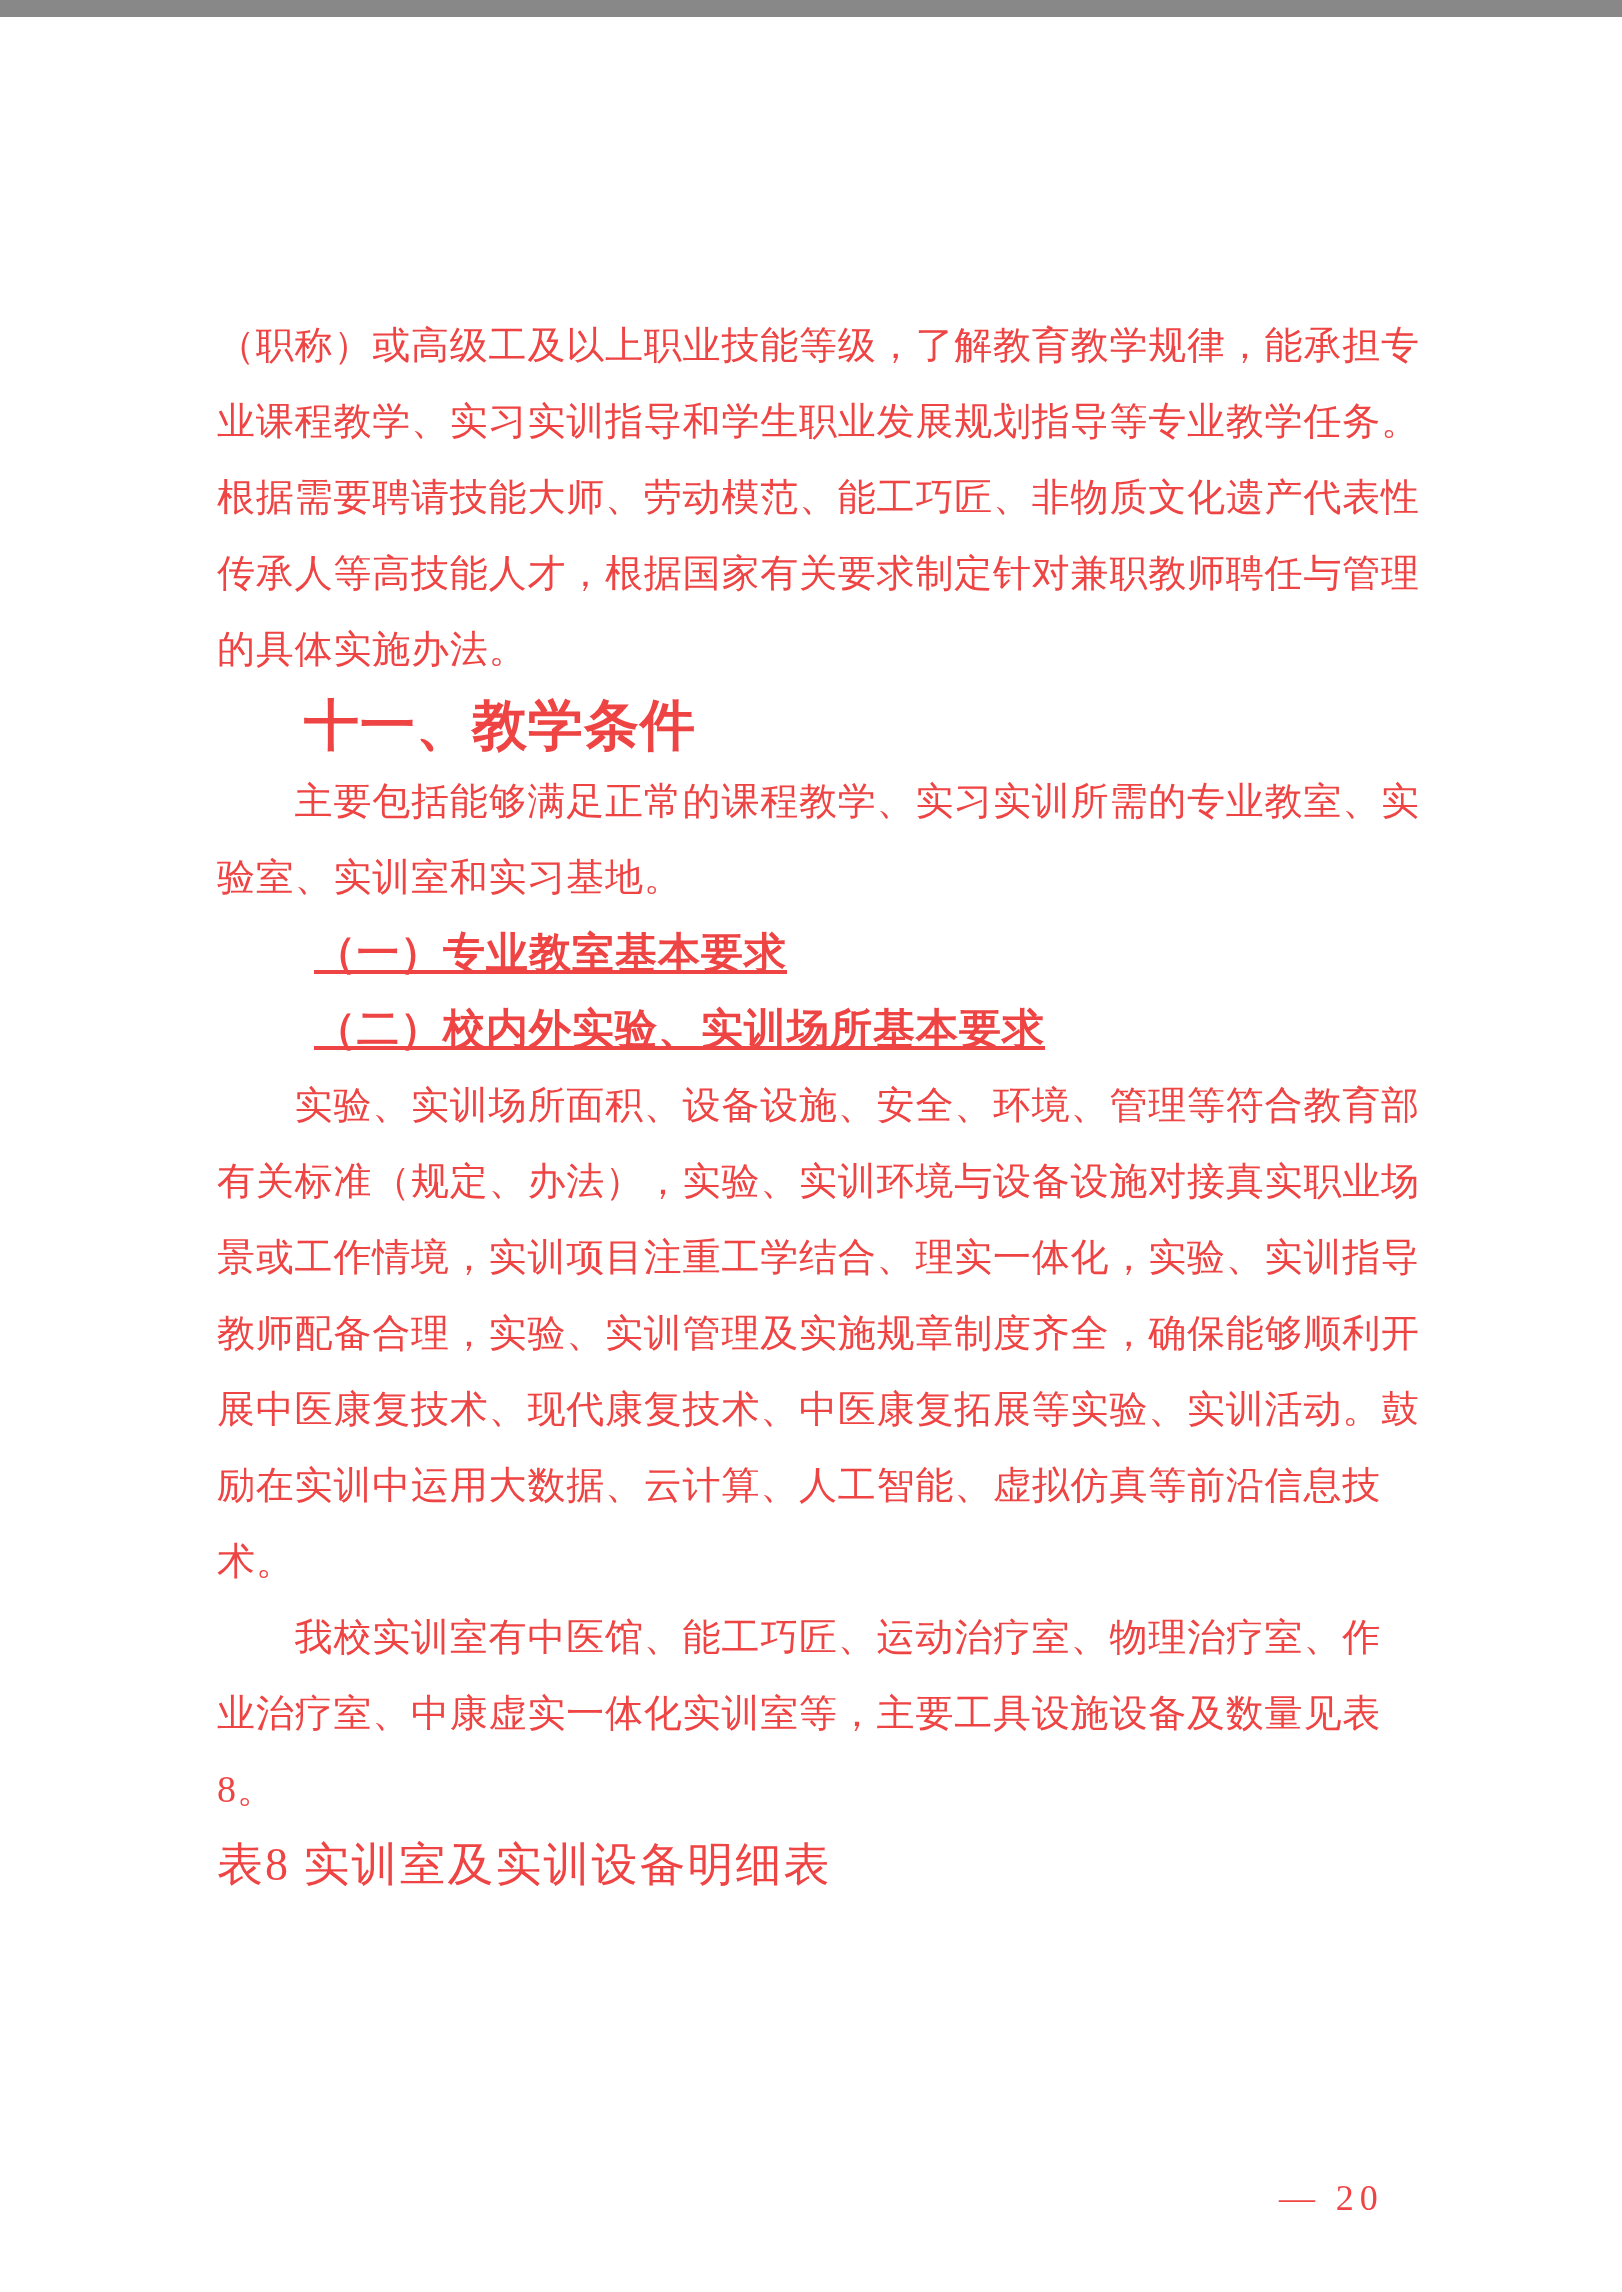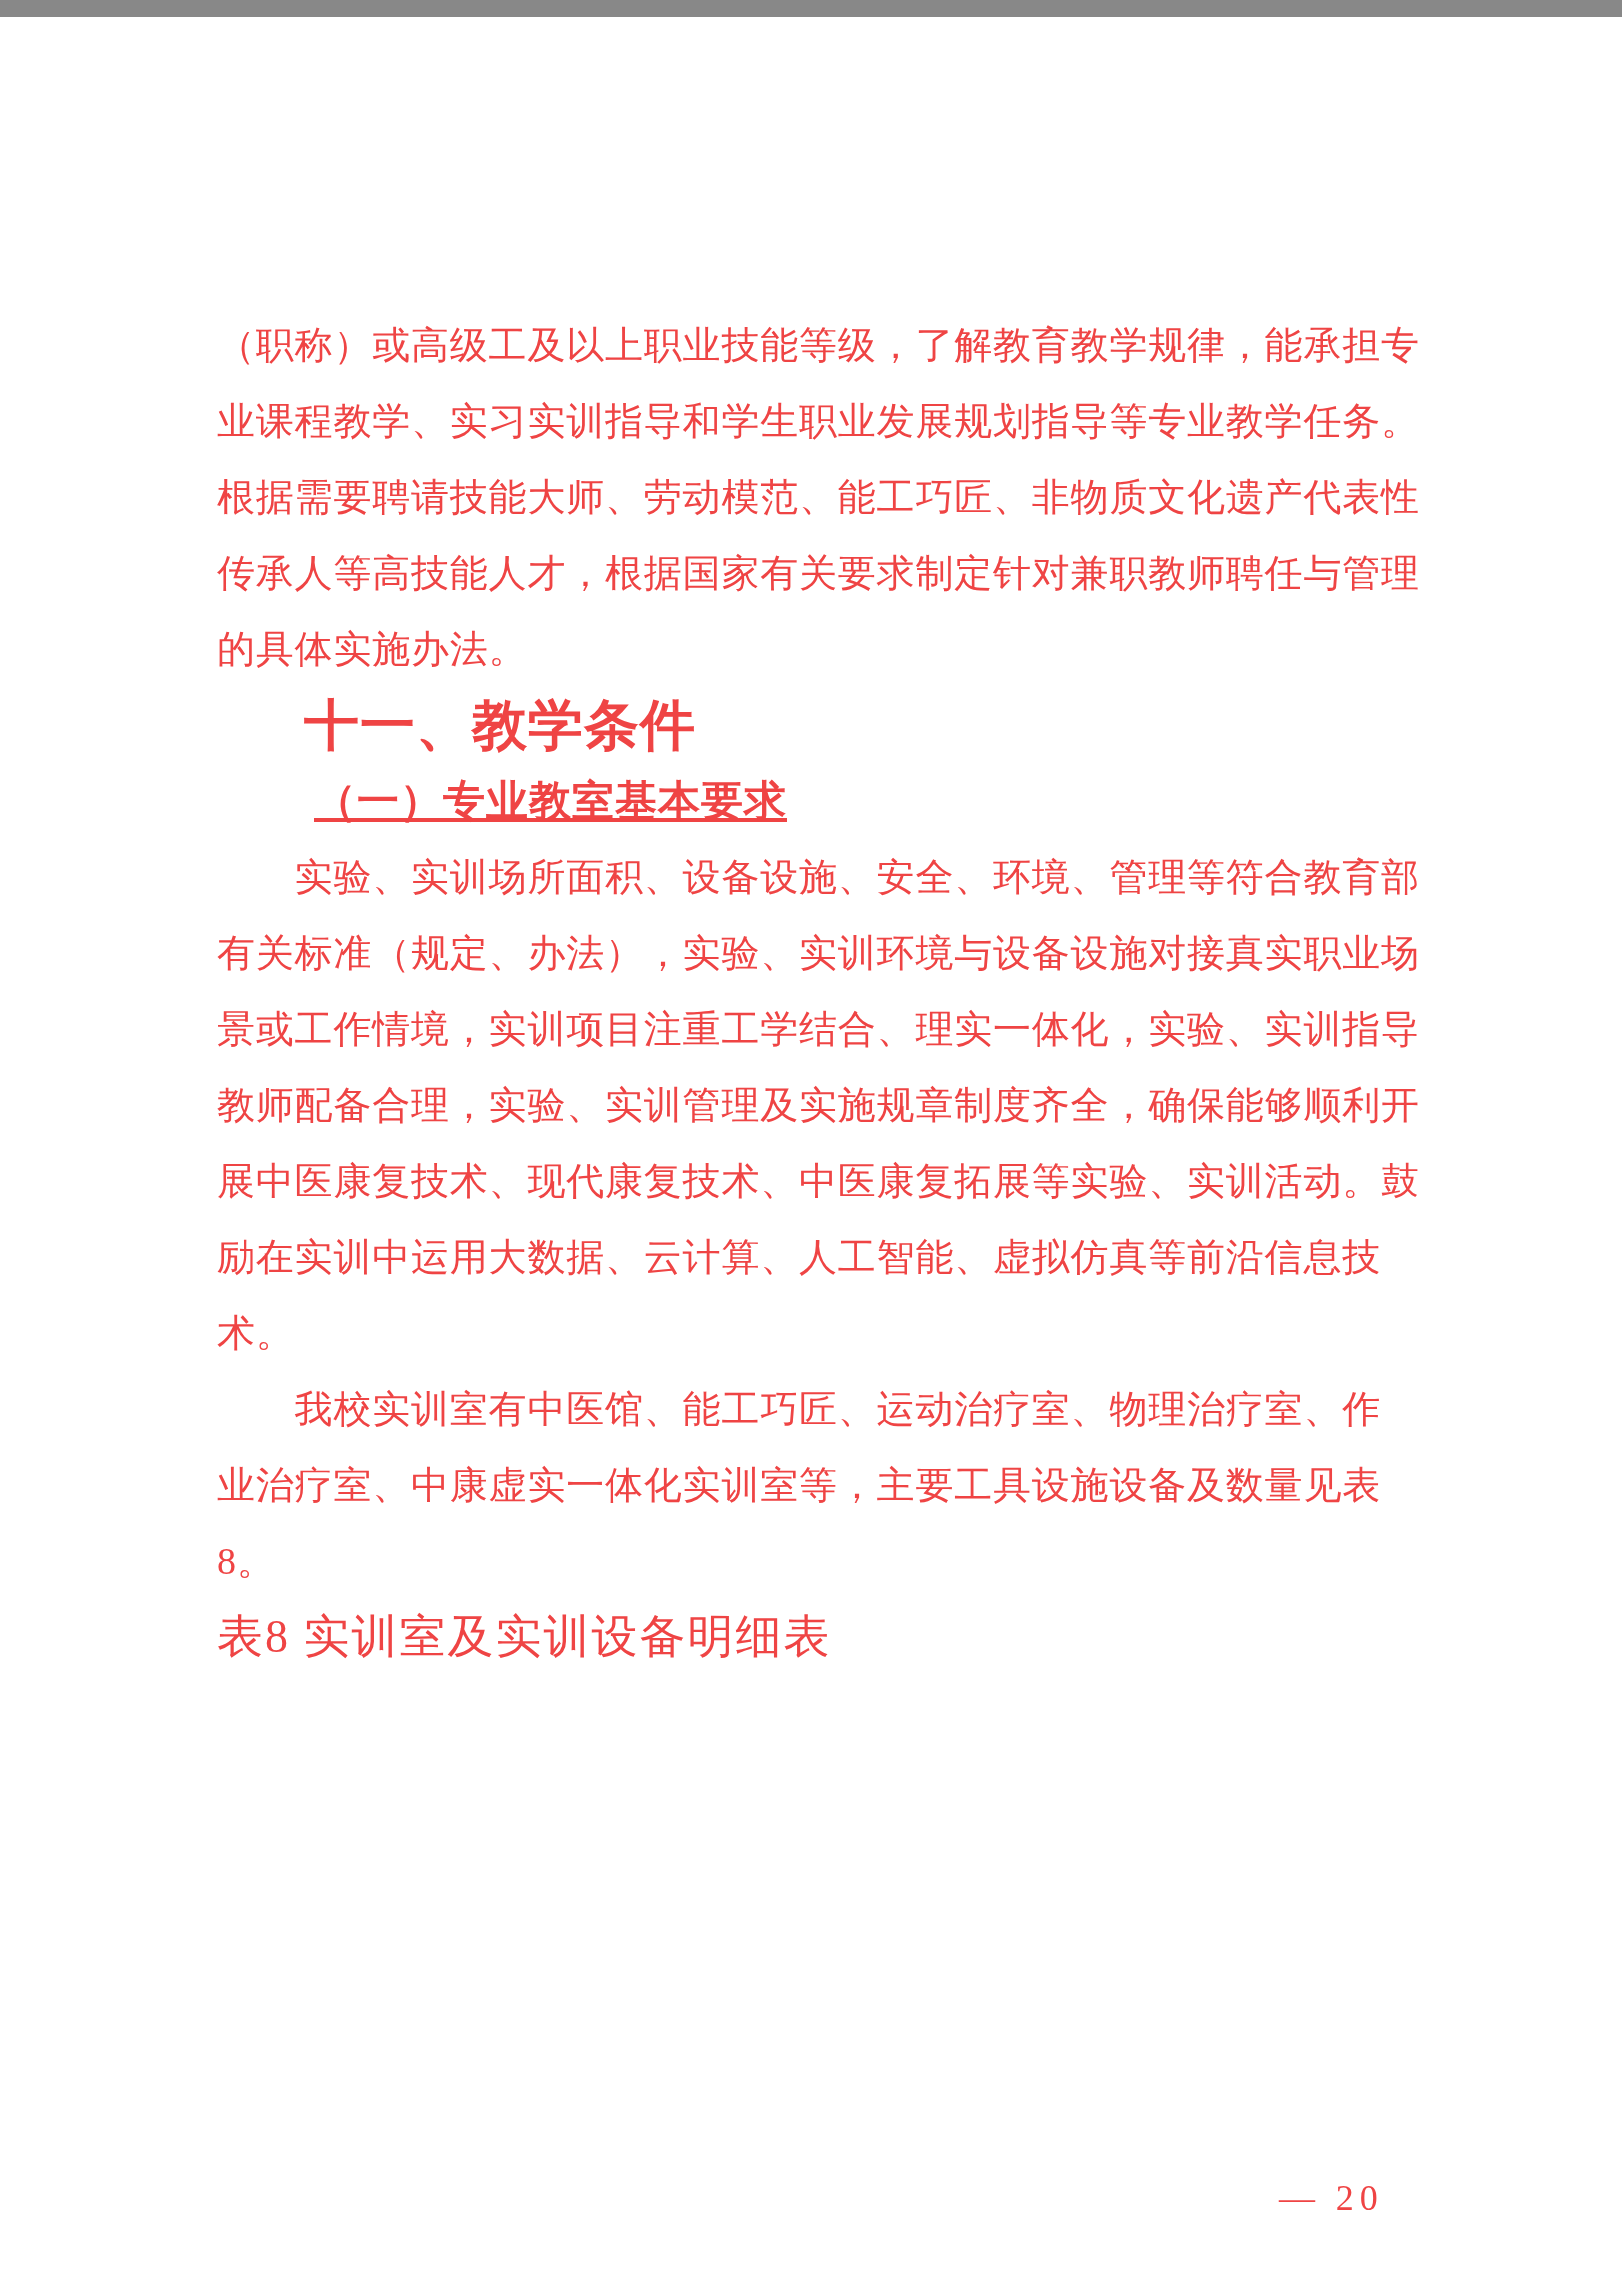--- a/index.html
+++ b/index.html
@@ -64,21 +64,24 @@
 <body>
 
 <div class="page">
   <div class="text-block">
     <p class="para">（职称）或高级工及以上职业技能等级，了解教育教学规律，能承担专
 业课程教学、实习实训指导和学生职业发展规划指导等专业教学任务。
 根据需要聘请技能大师、劳动模范、能工巧匠、非物质文化遗产代表性
 传承人等高技能人才，根据国家有关要求制定针对兼职教师聘任与管理
 的具体实施办法。</p>
     <p class="h-chapter">十一、教学条件</p>
+    <p class="para">　　主要包括能够满足正常的课程教学、实习实训所需的专业教室、实
+验室、实训室和实习基地。</p>
     <p class="h-section">（一）专业教室基本要求</p>
+    <p class="h-section">（二）校内外实验、实训场所基本要求</p>
     <p class="para">　　实验、实训场所面积、设备设施、安全、环境、管理等符合教育部
 有关标准（规定、办法），实验、实训环境与设备设施对接真实职业场
 景或工作情境，实训项目注重工学结合、理实一体化，实验、实训指导
 教师配备合理，实验、实训管理及实施规章制度齐全，确保能够顺利开
 展中医康复技术、现代康复技术、中医康复拓展等实验、实训活动。鼓
 励在实训中运用大数据、云计算、人工智能、虚拟仿真等前沿信息技术。</p>
     <p class="para">　　我校实训室有中医馆、能工巧匠、运动治疗室、物理治疗室、作
 业治疗室、中康虚实一体化实训室等，主要工具设施设备及数量见表8。</p>
     <p class="table-caption">表8 实训室及实训设备明细表</p>
   </div>

